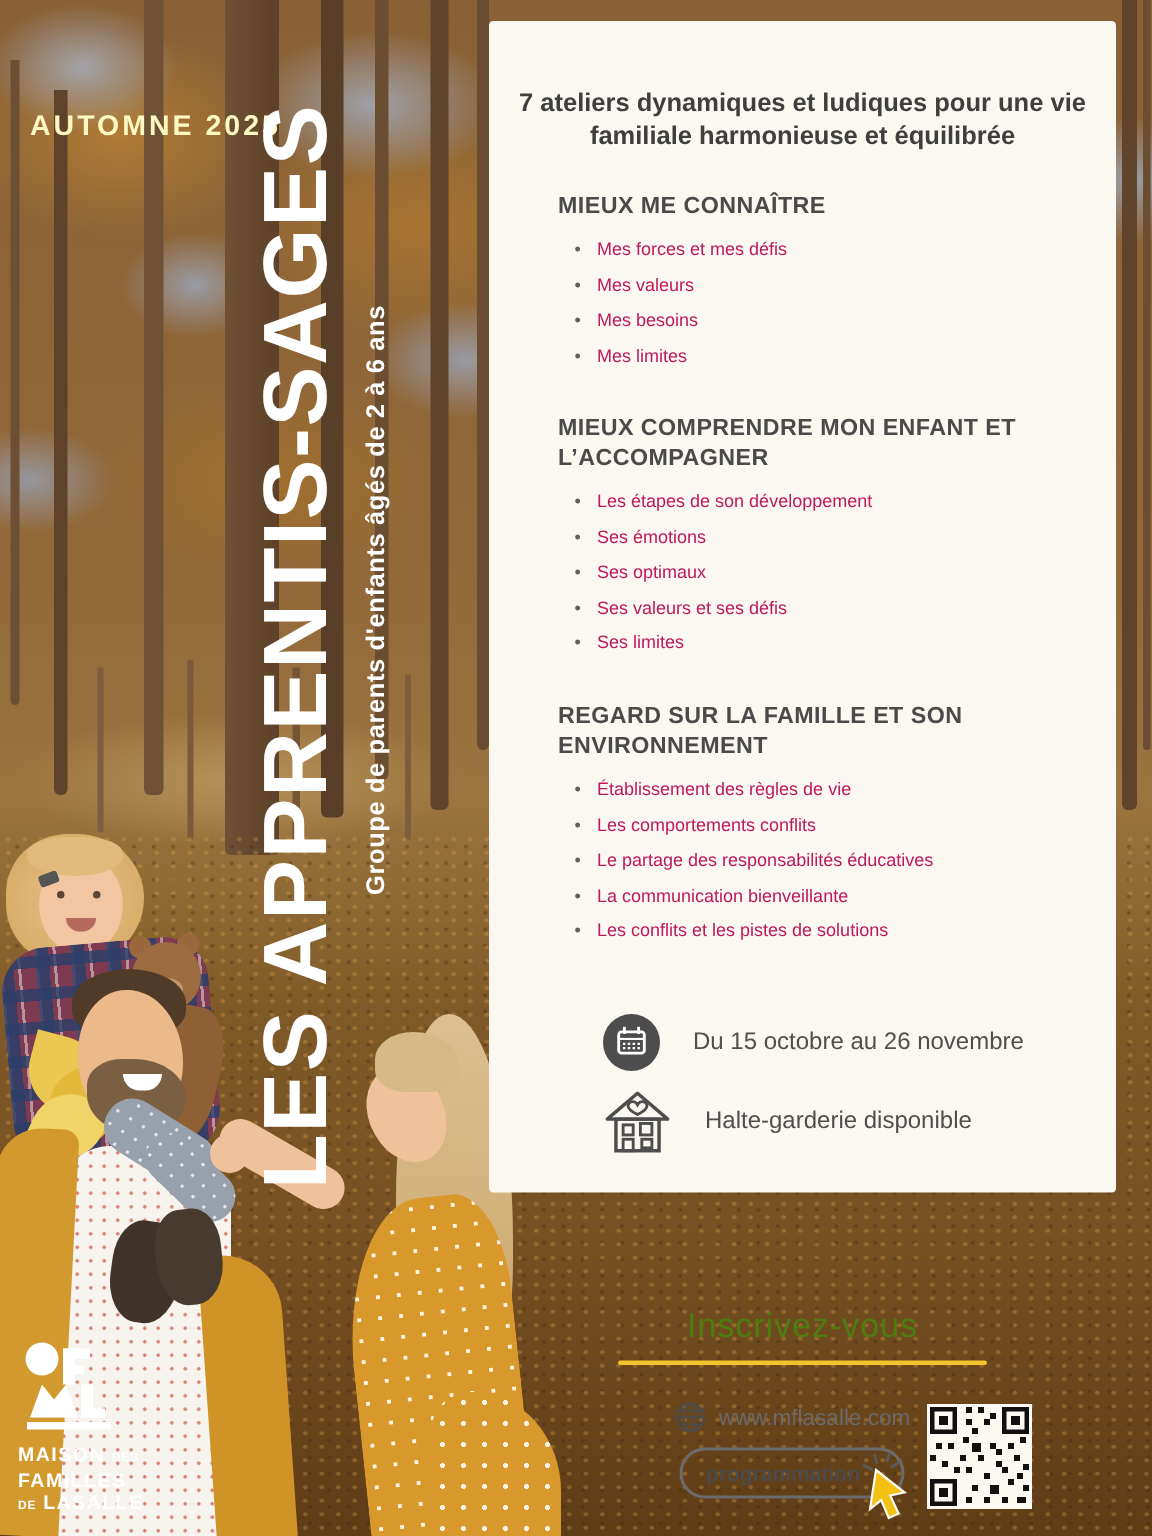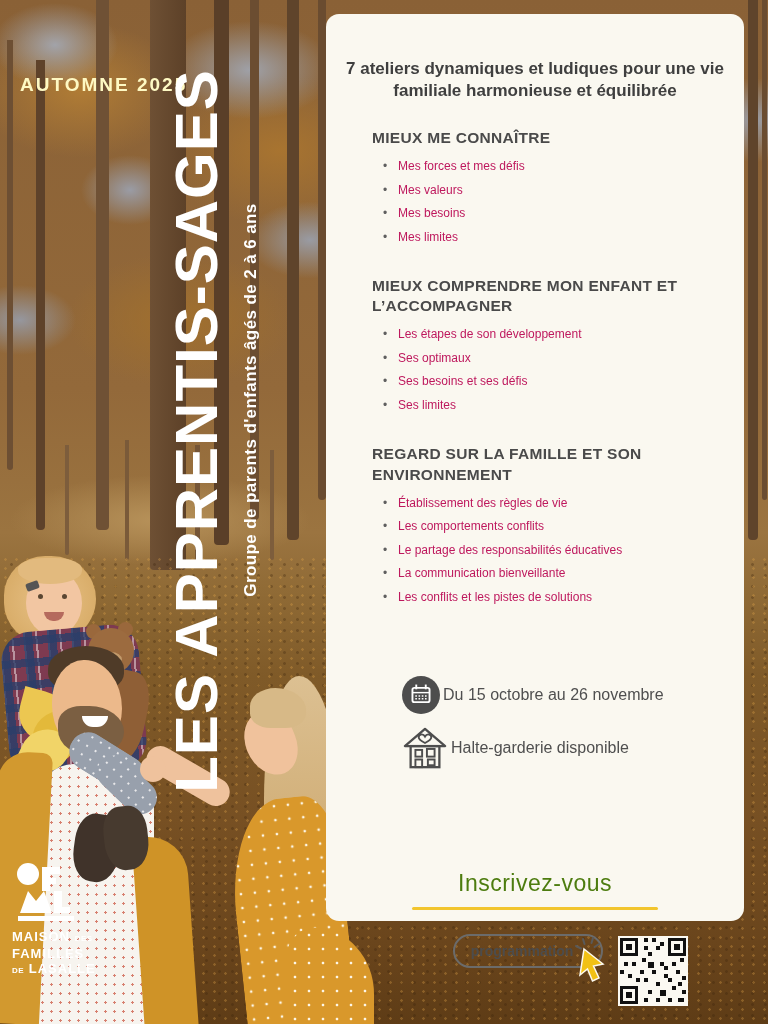--- a/index.html
+++ b/index.html
@@ -28,35 +28,35 @@
   .blob{position:absolute;}
 
   
   .season{position:absolute;left:20px;top:74px;color:#fef9c3;font-weight:bold;font-size:19px;letter-spacing:2px;z-index:15;}
   .vtitle{position:absolute;left:-183px;top:388px;width:760px;height:86px;transform:rotate(-90deg);
     color:#fff;font-weight:800;font-size:60px;letter-spacing:1px;text-align:center;line-height:86px;z-index:15;white-space:nowrap;}
   .vsub{position:absolute;left:43px;top:386px;width:416px;height:28px;transform:rotate(-90deg);
     color:#fff;font-weight:bold;font-size:17px;letter-spacing:.4px;text-align:center;line-height:28px;z-index:15;white-space:nowrap;}
 
   
-  .logo{position:absolute;left:12px;top:861px;width:120px;z-index:16;color:#fff;}
+  .logo{position:absolute;left:12px;top:893px;width:120px;z-index:16;color:#fff;}
   .logo .lines{font-weight:800;font-size:13px;letter-spacing:1px;line-height:15px;margin-top:2px;}
   .logo .sm{font-size:8px;letter-spacing:.5px;}
 
   
-  .panel{position:absolute;left:326px;top:14px;width:418px;height:907px;background:#faf8f0;border-radius:13px;z-index:20;}
+  .panel{position:absolute;left:326px;top:14px;width:418px;height:781px;background:#faf8f0;border-radius:3px;z-index:20;}
   .intro{position:absolute;top:44px;left:18px;right:18px;text-align:center;font-weight:bold;font-size:17px;line-height:1.32;color:#3f3f3f;}
   .sections{position:absolute;top:114px;left:46px;right:24px;}
   .sec{margin-bottom:27px;}
   .sec h3{margin:0 0 7px 0;font-size:15.5px;letter-spacing:.3px;color:#4a4a4a;line-height:1.3;}
   .sec ul{margin:0;padding:0 0 0 26px;list-style:none;}
   .sec li{font-size:12px;color:#be185d;line-height:23.5px;position:relative;}
   .sec li::before{content:"•";position:absolute;left:-15px;color:#5f5f5f;}
   .details{position:absolute;top:662px;left:76px;right:12px;}
-  .drow{display:flex;align-items:center;gap:3px;margin-bottom:11px;}
+  .drow{display:flex;align-items:center;gap:22px;margin-bottom:11px;}
   .drow .txt{font-size:16px;color:#4f4f4f;}
   .cta{position:absolute;top:856px;left:0;right:0;text-align:center;}
   .cta .lbl{font-size:23px;color:#4d7c0f;letter-spacing:.5px;}
   .cta .rule{width:246px;height:3px;margin:10px auto 0;border-radius:2px;}
   .contact-left{position:absolute;top:920px;left:84px;width:236px;display:flex;flex-direction:column;align-items:center;gap:9px;}
   .site{display:flex;align-items:center;gap:8px;font-size:15px;color:#6a6a6a;}
   .pill{position:relative;display:inline-block;border:2px solid #6b6b6b;border-radius:22px;
         padding:7px 28px 7px 16px;font-weight:bold;font-size:14px;color:#4c4c4c;background:transparent;cursor:pointer;}
   .pill svg.cur{position:absolute;right:-16px;bottom:-20px;}
   .qr{position:absolute;left:292px;top:922px;}
@@ -161,22 +161,23 @@
           <li>Mes forces et mes défis</li>
           <li>Mes valeurs</li>
           <li>Mes besoins</li>
           <li>Mes limites</li>
         </ul>
       </div>
       <div class="sec">
         <h3>MIEUX COMPRENDRE MON ENFANT ET L’ACCOMPAGNER</h3>
         <ul>
           <li>Les étapes de son développement</li>
+          <li>Ses émotions</li>
           <li>Ses optimaux</li>
-          <li>Ses besoins et ses défis</li>
+          <li>Ses valeurs et ses défis</li>
           <li>Ses limites</li>
         </ul>
       </div>
       <div class="sec">
         <h3>REGARD SUR LA FAMILLE ET SON ENVIRONNEMENT</h3>
         <ul>
           <li>Établissement des règles de vie</li>
           <li>Les comportements conflits</li>
           <li>Le partage des responsabilités éducatives</li>
           <li>La communication bienveillante</li>
@@ -211,20 +212,30 @@
         <span class="txt">Halte-garderie disponible</span>
       </div>
     </div>
 
     <div class="cta">
       <div class="lbl">Inscrivez-vous</div>
       <div class="rule" style="background:#f2c52d;"></div>
     </div>
 
     <div class="contact-left">
+      <div class="site">
+        <svg width="22" height="22" viewBox="0 0 24 24">
+          <circle cx="12" cy="12" r="10" fill="none" stroke="#4d4d4d" stroke-width="1.6"></circle>
+          <ellipse cx="12" cy="12" rx="4.5" ry="10" fill="none" stroke="#4d4d4d" stroke-width="1.4"></ellipse>
+          <line x1="2" y1="12" x2="22" y2="12" stroke="#4d4d4d" stroke-width="1.4"></line>
+          <line x1="3.5" y1="7" x2="20.5" y2="7" stroke="#4d4d4d" stroke-width="1.4"></line>
+          <line x1="3.5" y1="17" x2="20.5" y2="17" stroke="#4d4d4d" stroke-width="1.4"></line>
+        </svg>
+        <span>www.mflasalle.com</span>
+      </div>
       <div class="pill">
         <span>programmation</span>
         <svg class="cur" width="48" height="50" viewBox="0 0 48 50">
           <g stroke="#5a5a5a" stroke-width="2" stroke-linecap="round">
             <line x1="14" y1="3" x2="15.5" y2="8"></line>
             <line x1="24" y1="2" x2="22.5" y2="7"></line>
             <line x1="30" y1="8" x2="25.5" y2="11"></line>
             <line x1="7" y1="10" x2="12" y2="12.5"></line>
           </g>
           <polygon points="15,13 34,28 24.5,30 30,42 23.5,45 18.5,33 11,39" fill="#f2c114" stroke="#fdf9ee" stroke-width="1.5"></polygon>

